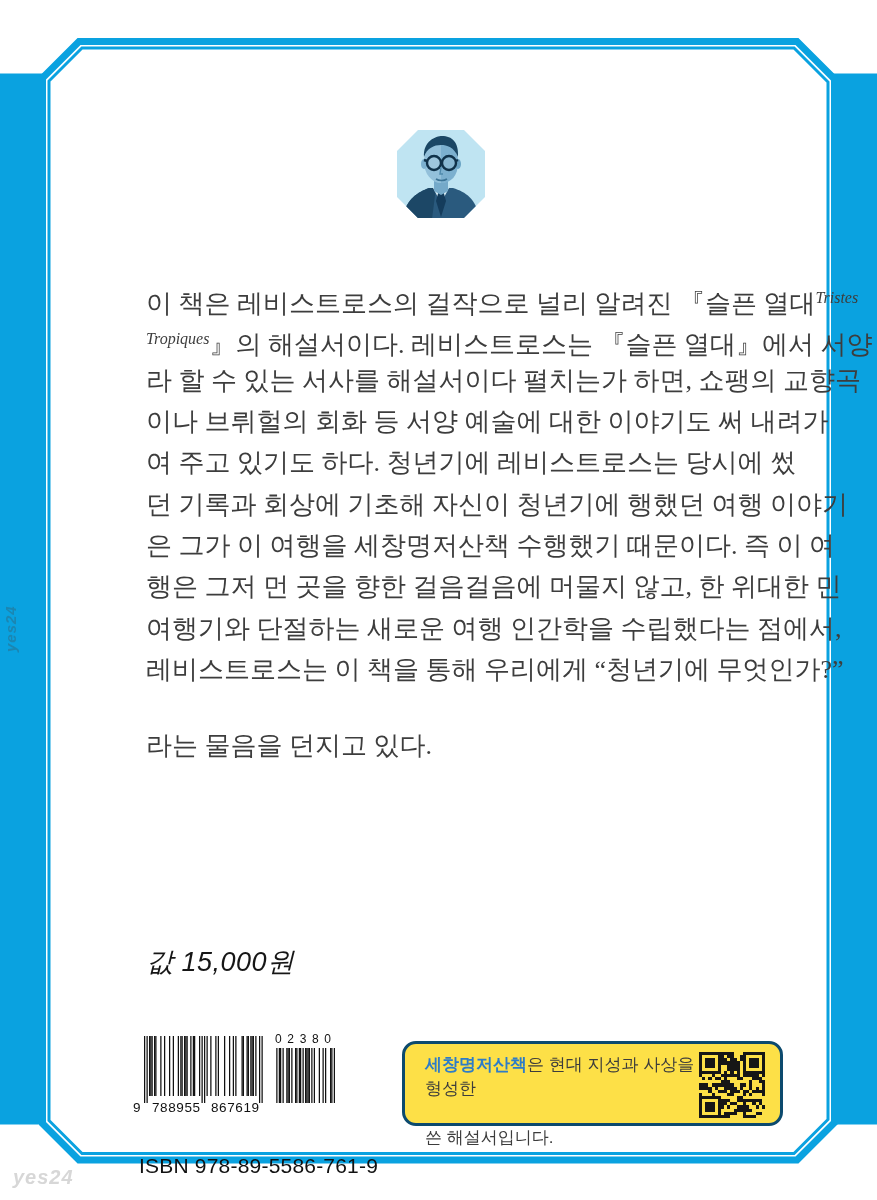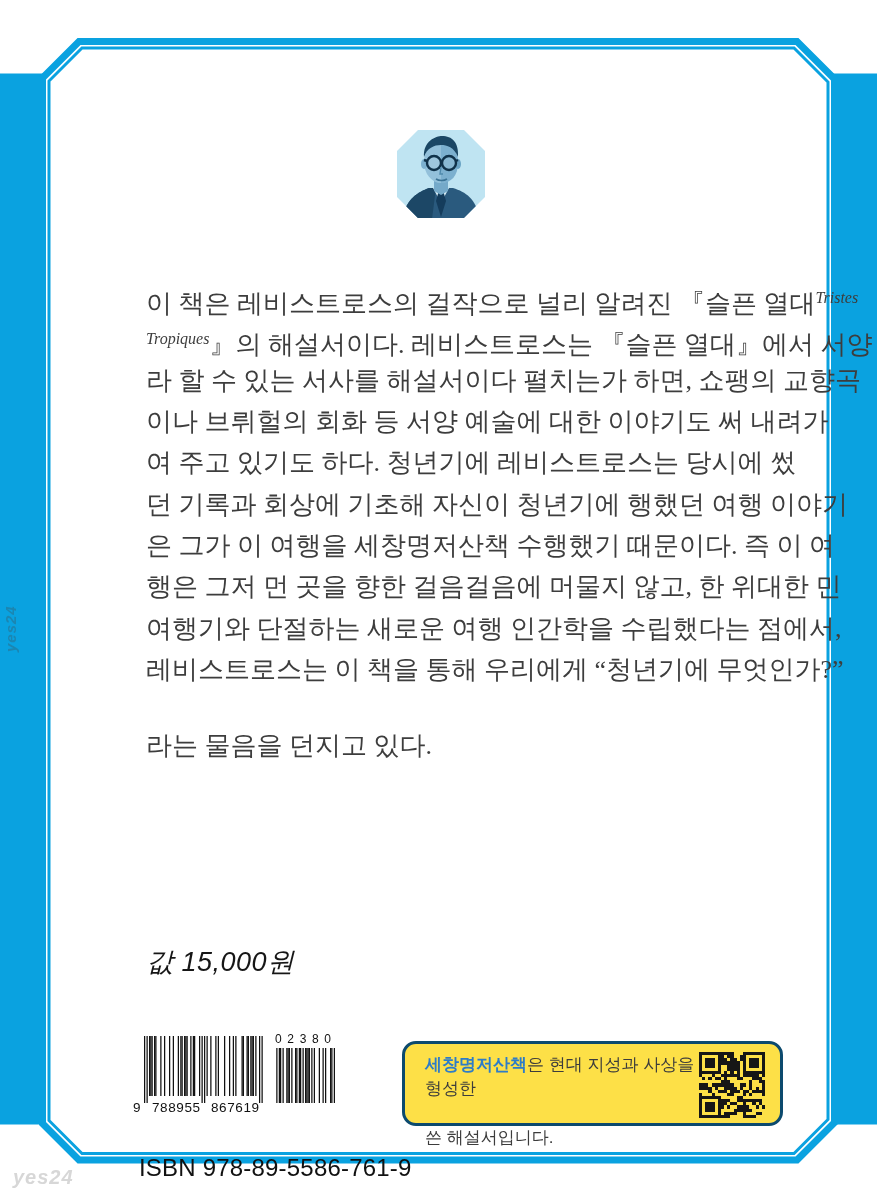--- a/index.html
+++ b/index.html
@@ -23,21 +23,21 @@
     font-size:16px;font-style:italic;vertical-align:9px;
     letter-spacing:0;white-space:nowrap;
   }
   .price{
     position:absolute;left:146px;top:944px;font-size:27px;color:#161616;
     letter-spacing:0.5px;
     font-style:italic;
   }
   .barcode-svg{position:absolute;left:130px;top:1032px;width:206px;height:86px;}
   .isbn{
-    position:absolute;left:139px;top:1154px;font-size:24px;color:#111111;
+    position:absolute;left:139px;top:1154px;font-size:21px;color:#111111;
     letter-spacing:0.2px;
   }
   .info-box{
     position:absolute;left:362px;top:1041px;width:381px;height:85px;
     box-sizing:border-box;border:3px solid #0c4a6e;border-radius:14px;
     background:#fde047;
     margin-left:40px;
   }
   .info-text{
     position:absolute;left:20px;top:9px;width:278px;

